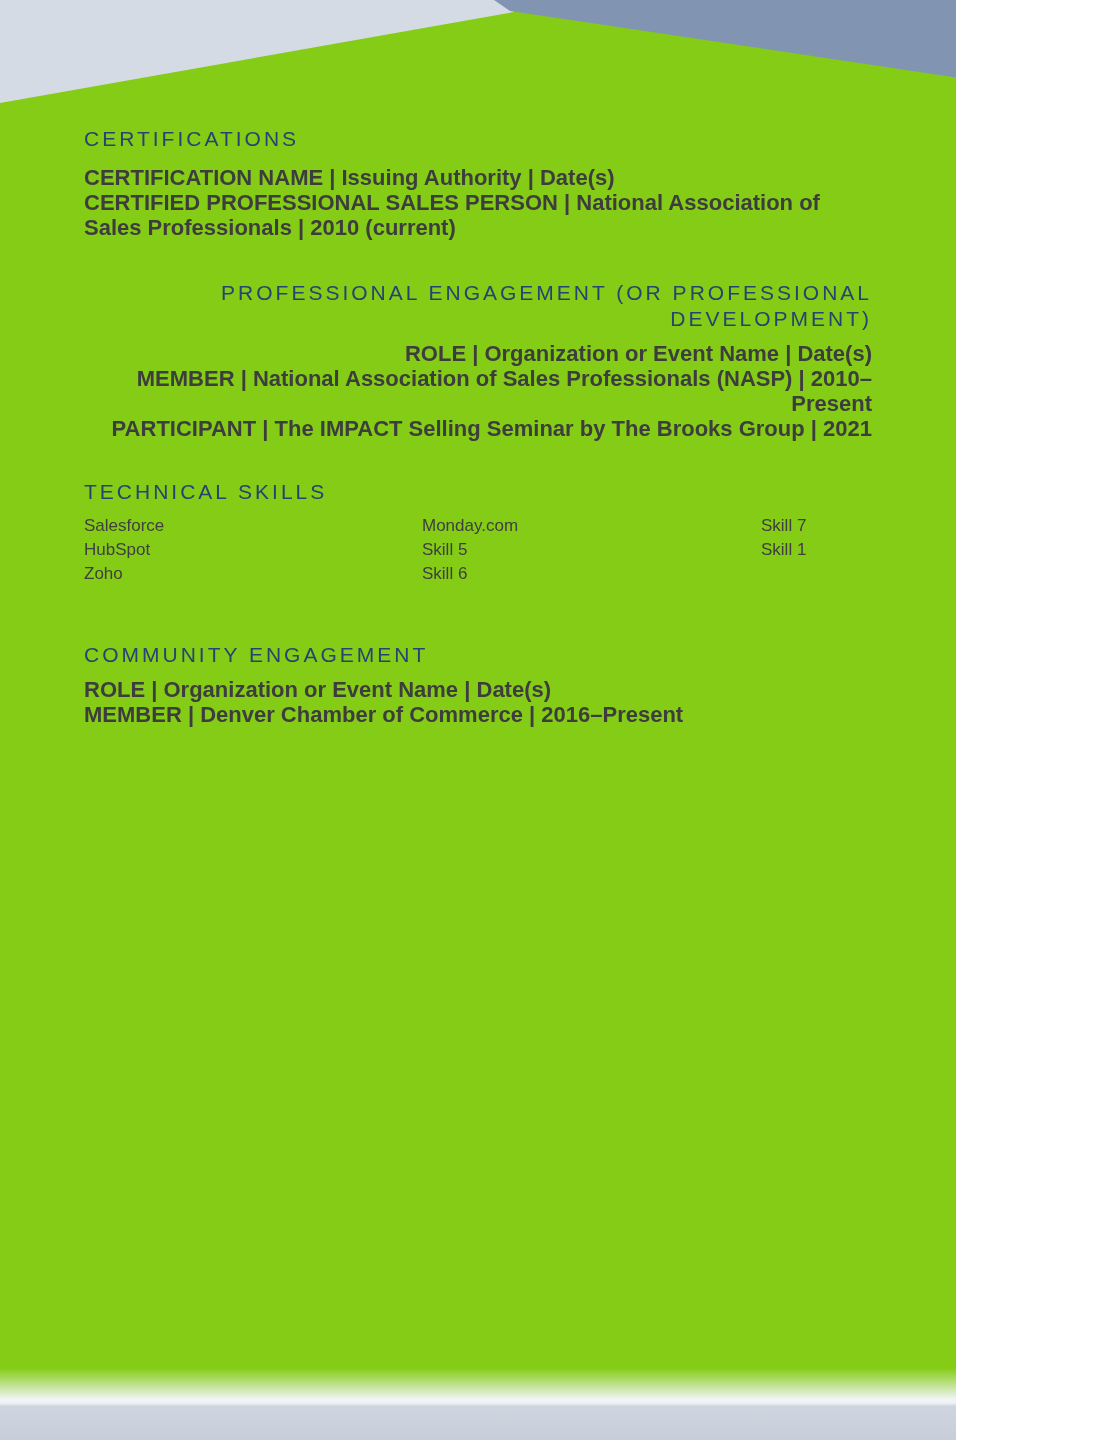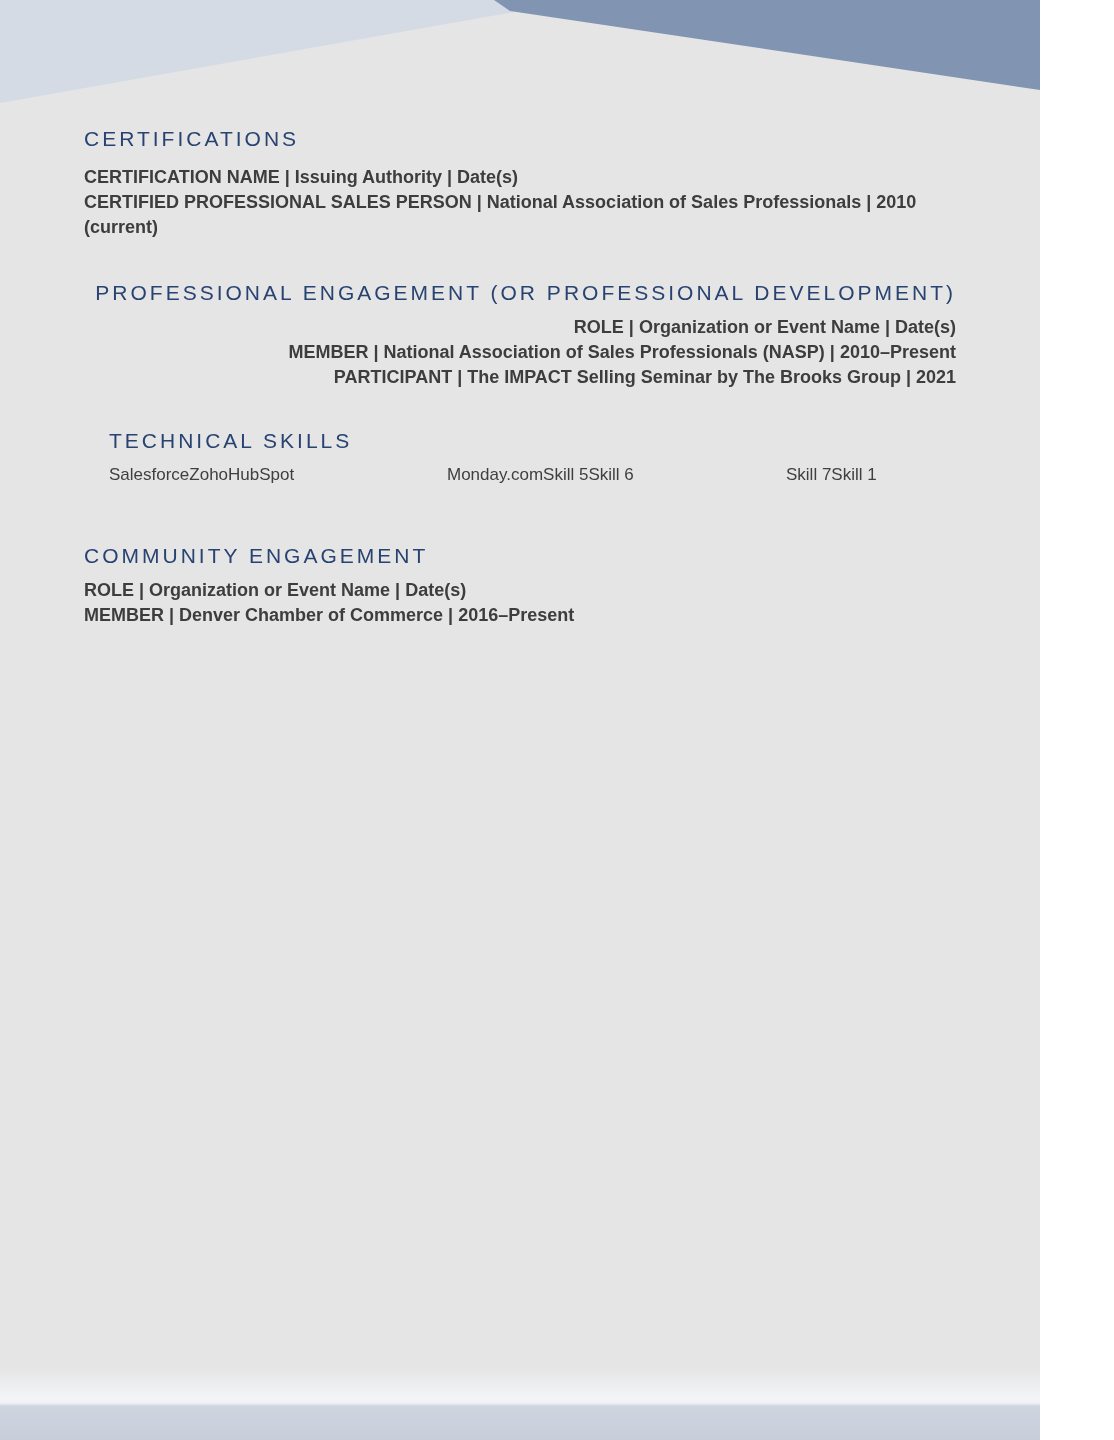--- a/index.html
+++ b/index.html
@@ -1,23 +1,23 @@
 <!DOCTYPE html>
 <html><head>
 <meta charset="utf-8">
 <style>
   * { margin: 0; padding: 0; box-sizing: border-box; }
   html, body { background: #ffffff; }
   body { font-family: "Liberation Sans", sans-serif; }
 
   .page {
     position: relative;
-    width: 1040px;
+    width: 956px;
     height: 1440px;
-    background: #e5e5e5;
+    background: #84cc16;
     overflow: hidden;
   }
 
   
   .header-art {
     position: absolute;
     top: 0; left: 0;
     width: 1114px; height: 110px;
     pointer-events: none;
   }
@@ -57,39 +57,39 @@
   }
   .section-title {
     font-size: 21px;
     line-height: 26px;
     font-weight: 500;
     letter-spacing: 3px;
     color: #284371;
   }
   .detail-lines { margin-top: 13px; }
   .detail-line {
-    font-size: 18px;
+    font-size: 22px;
     line-height: 25px;
     font-weight: 700;
     color: #3d3d3d;
   }
   .section { margin-top: 40px; }
   .section.certifications { margin-top: 0; }
   .section.professional-engagement { margin-top: 40px; text-align: right; }
   .section.professional-engagement .detail-lines { margin-top: 9px; }
-  .section.technical-skills { margin-top: 38px; margin-left: 25px; }
+  .section.technical-skills { margin-top: 38px; }
   .section.community-engagement { margin-top: 56px; }
   .section.community-engagement .detail-lines { margin-top: 9px; }
 
   .skills-grid {
     margin-top: 9px;
     display: grid;
     grid-template-columns: 338px 339px auto;
   }
-  .skill-col { display: flex; flex-direction: row; }
+  .skill-col { display: flex; flex-direction: column; }
   .skill-item {
     font-size: 17px;
     line-height: 24px;
     font-weight: 400;
     color: #3f3f3f;
   }
 </style>
 </head>
 <body>
 
@@ -117,22 +117,22 @@
         <div class="detail-line">MEMBER | National Association of Sales Professionals (NASP) | 2010–Present</div>
         <div class="detail-line">PARTICIPANT | The IMPACT Selling Seminar by The Brooks Group | 2021</div>
       </div>
     </div>
 
     <div class="section technical-skills">
       <div class="section-title">TECHNICAL SKILLS</div>
       <div class="skills-grid">
         <div class="skill-col">
           <div class="skill-item">Salesforce</div>
+          <div class="skill-item">HubSpot</div>
           <div class="skill-item">Zoho</div>
-          <div class="skill-item">HubSpot</div>
         </div>
         <div class="skill-col">
           <div class="skill-item">Monday.com</div>
           <div class="skill-item">Skill 5</div>
           <div class="skill-item">Skill 6</div>
         </div>
         <div class="skill-col">
           <div class="skill-item">Skill 7</div>
           <div class="skill-item">Skill 1</div>
         </div>

